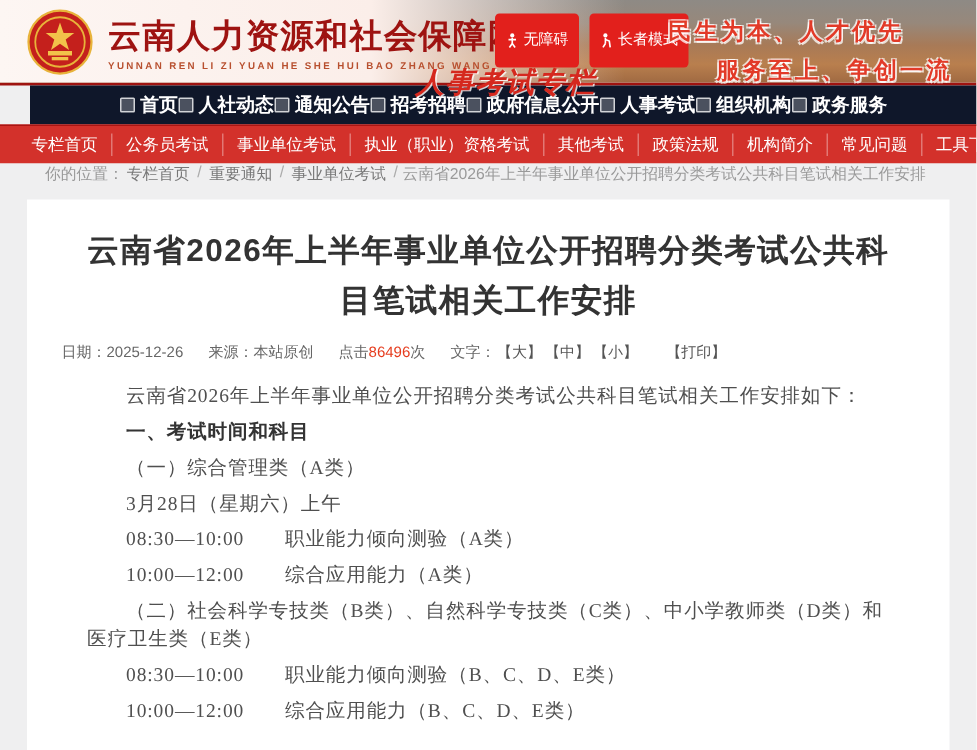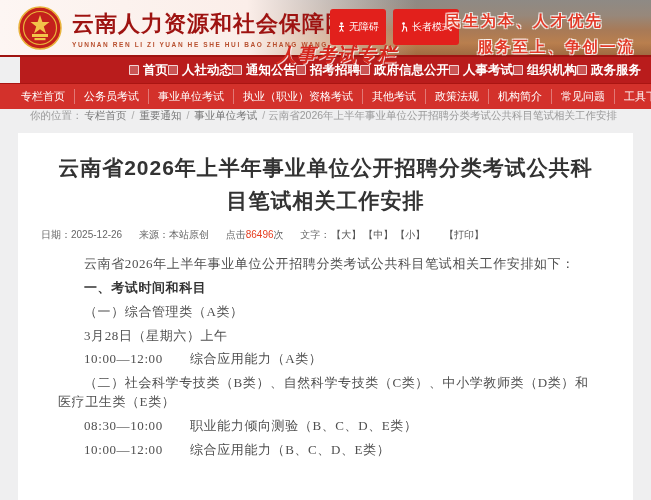--- a/index.html
+++ b/index.html
@@ -25,22 +25,22 @@
     border-radius:3px;font-size:10px;padding:12px 7px;cursor:pointer;line-height:12px;}
   .bbtn svg{display:block;}
   .slogan{position:absolute;right:16px;top:11px;font-size:15.5px;font-weight:bold;
     color:#e23a28;letter-spacing:2px;
     text-shadow:-1px -1px 0 rgba(255,255,255,.75),1px -1px 0 rgba(255,255,255,.75),
                 -1px 1px 0 rgba(255,255,255,.75),1px 1px 0 rgba(255,255,255,.75);}
   .slogan .s2{margin-left:32px;margin-top:5px;}
   .redline{height:2px;flex:0 0 2px;background:#9f1310;}
 
   
-  .main-nav{height:26px;flex:0 0 26px;background:#b91c1c;display:flex;align-items:center;
-    justify-content:flex-end;padding:0 10px;margin-left:20px;}
+  .main-nav{height:26px;flex:0 0 26px;background:#0f172a;display:flex;align-items:center;
+    justify-content:center;padding:0 10px;margin-left:20px;}
   .mnav-item{display:flex;align-items:center;gap:4px;color:#fff;font-size:12.5px;
     font-weight:bold;text-decoration:none;cursor:pointer;}
   .mni{width:8px;height:8px;border:1px solid rgba(255,255,255,.75);border-radius:1px;
     background:rgba(255,255,255,.25);}
 
   
   .sub-nav{height:25px;flex:0 0 25px;background:#d3312b;border-top:1px solid #aa1512;
     display:flex;align-items:center;padding:0 12px;}
   .snav-item{color:#fff;font-size:11px;padding:0 9px;border-right:1px solid rgba(255,255,255,.35);
     text-decoration:none;cursor:pointer;white-space:nowrap;}
@@ -179,20 +179,21 @@
       <span class="grp"><span>来源：</span><span>本站原创</span></span>
       <span class="grp"><span>点击</span><span class="clicks-count">86496</span><span>次</span></span>
       <span class="grp"><span>文字：</span><a class="fsz">【大】</a><a class="fsz">【中】</a><a class="fsz">【小】</a></span>
       <span class="grp"><a class="fsz">【打印】</a></span>
     </div>
     <div class="article-body">
       <p>云南省2026年上半年事业单位公开招聘分类考试公共科目笔试相关工作安排如下：</p>
       <p class="para-bold">一、考试时间和科目</p>
       <p>（一）综合管理类（A类）</p>
       <p>3月28日（星期六）上午</p>
+      <p>08:30—10:00　　职业能力倾向测验（A类）</p>
       <p>10:00—12:00　　综合应用能力（A类）</p>
       <p>（二）社会科学专技类（B类）、自然科学专技类（C类）、中小学教师类（D类）和医疗卫生类（E类）</p>
       <p>08:30—10:00　　职业能力倾向测验（B、C、D、E类）</p>
       <p>10:00—12:00　　综合应用能力（B、C、D、E类）</p>
     </div>
   </main>
 
 </div>
 
 </body></html>

